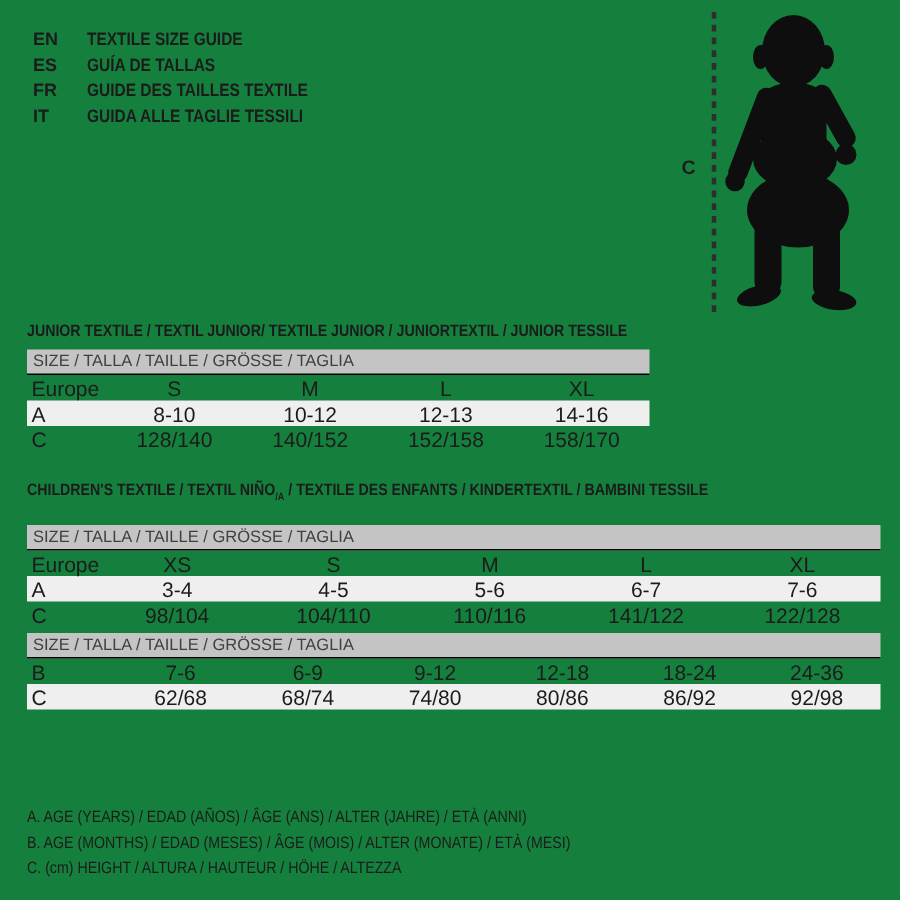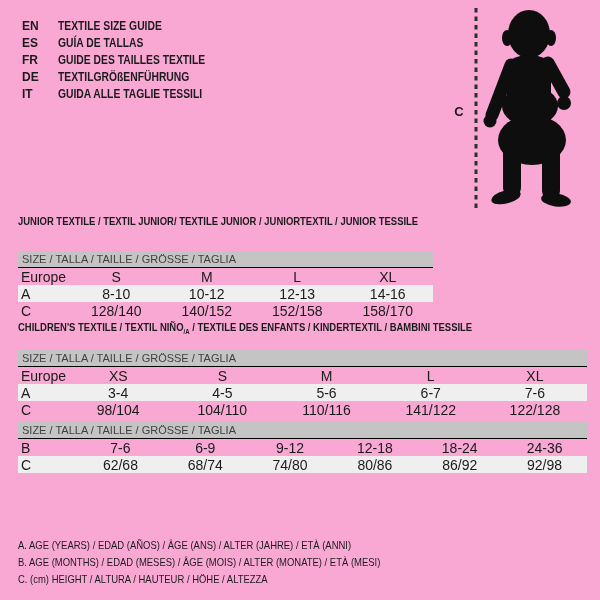--- a/index.html
+++ b/index.html
@@ -1,17 +1,17 @@
 <!DOCTYPE html>
 <html><head>
 <meta charset="utf-8">
 <style>
   html,body{margin:0;padding:0;background:#ffffff;}
   .page{
-    position:relative;width:600px;height:600px;background:#f9a8d4;overflow:hidden;
+    position:relative;width:600px;height:600px;background:#15803d;overflow:hidden;
     font-family:"Liberation Sans","DejaVu Sans",sans-serif;color:#1b1b1b;
     -webkit-font-smoothing:antialiased;
   }
   
   .cond{display:inline-block;transform:scaleX(0.86);transform-origin:0 50%;white-space:nowrap;}
 
   
   .lang-list{position:absolute;left:22px;top:17px;}
   .lang-row{display:flex;height:17px;align-items:center;font-weight:bold;font-size:12px;}
   .lang-code{width:36px;flex:0 0 36px;}
@@ -29,21 +29,21 @@
   .size-bar{
     background:#c4c4c4;color:#3f3f3f;height:17px;line-height:16px;
     font-size:11px;padding-left:4px;box-sizing:border-box;
     border-bottom:1px solid #000000;white-space:nowrap;
   }
   .trow{display:flex;height:17px;align-items:center;font-size:14px;}
   .trow.shaded{background:#efefef;}
   .rlabel{padding-left:3px;box-sizing:border-box;}
   .tcell{flex:1 1 0;text-align:center;}
   .t1{top:215px;width:415px;}
-  .t1 .tbl-title{margin-bottom:23px;}
+  .t1 .tbl-title{margin-bottom:5px;}
   .t1 .rlabel{flex:0 0 53px;}
   .t2{top:321px;width:569px;}
   .t2 .tbl-title{margin-bottom:12px;}
   .t2 .rlabel{flex:0 0 48px;}
   .t3{top:422px;width:569px;}
   .t3 .tbl-title{margin-bottom:10px;}
   .t3 .rlabel{flex:0 0 60px;}
   sub.small{font-size:7px;}
 
   
@@ -60,24 +60,20 @@
       <span class="lang-code">EN</span>
       <span class="lang-label cond">TEXTILE SIZE GUIDE</span>
     </div>
     <div class="lang-row">
       <span class="lang-code">ES</span>
       <span class="lang-label cond">GUÍA DE TALLAS</span>
     </div>
     <div class="lang-row">
       <span class="lang-code">FR</span>
       <span class="lang-label cond">GUIDE DES TAILLES TEXTILE</span>
-    </div>
-    <div class="lang-row">
-      <span class="lang-code">DE</span>
-      <span class="lang-label cond">TEXTILGRÖßENFÜHRUNG</span>
     </div>
     <div class="lang-row">
       <span class="lang-code">IT</span>
       <span class="lang-label cond">GUIDA ALLE TAGLIE TESSILI</span>
     </div>
   </div>
 
   <svg class="measure-line" viewBox="0 0 8 200">
     <line x1="4" y1="0" x2="4" y2="200" stroke="#2e2e2e" stroke-width="3" stroke-dasharray="4.5 4"></line>
   </svg>

